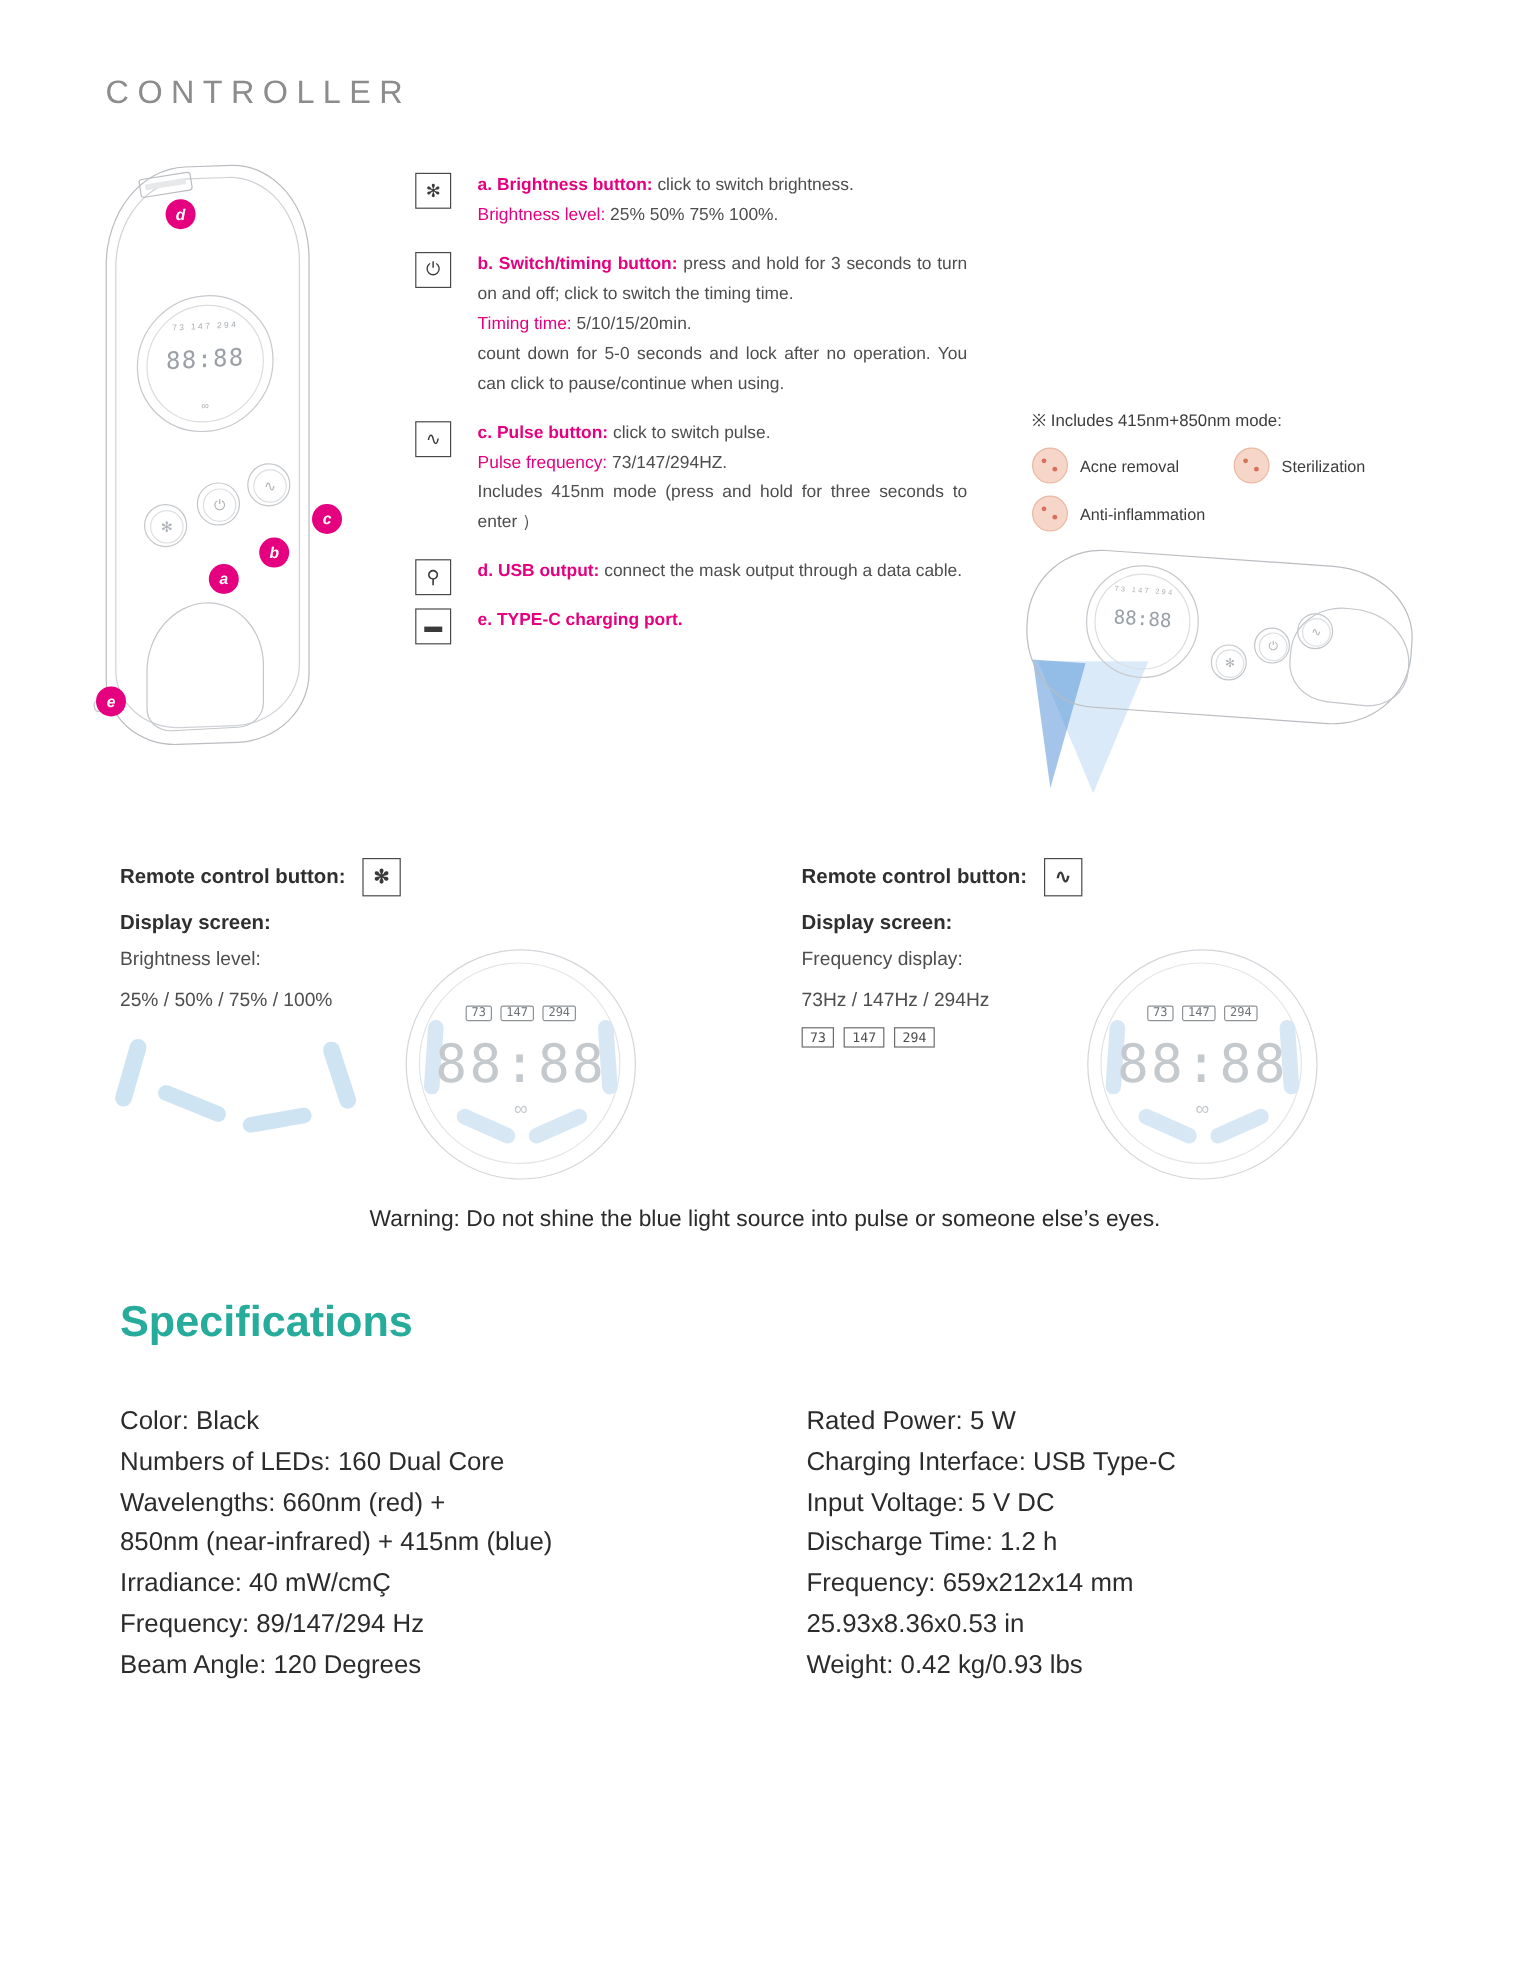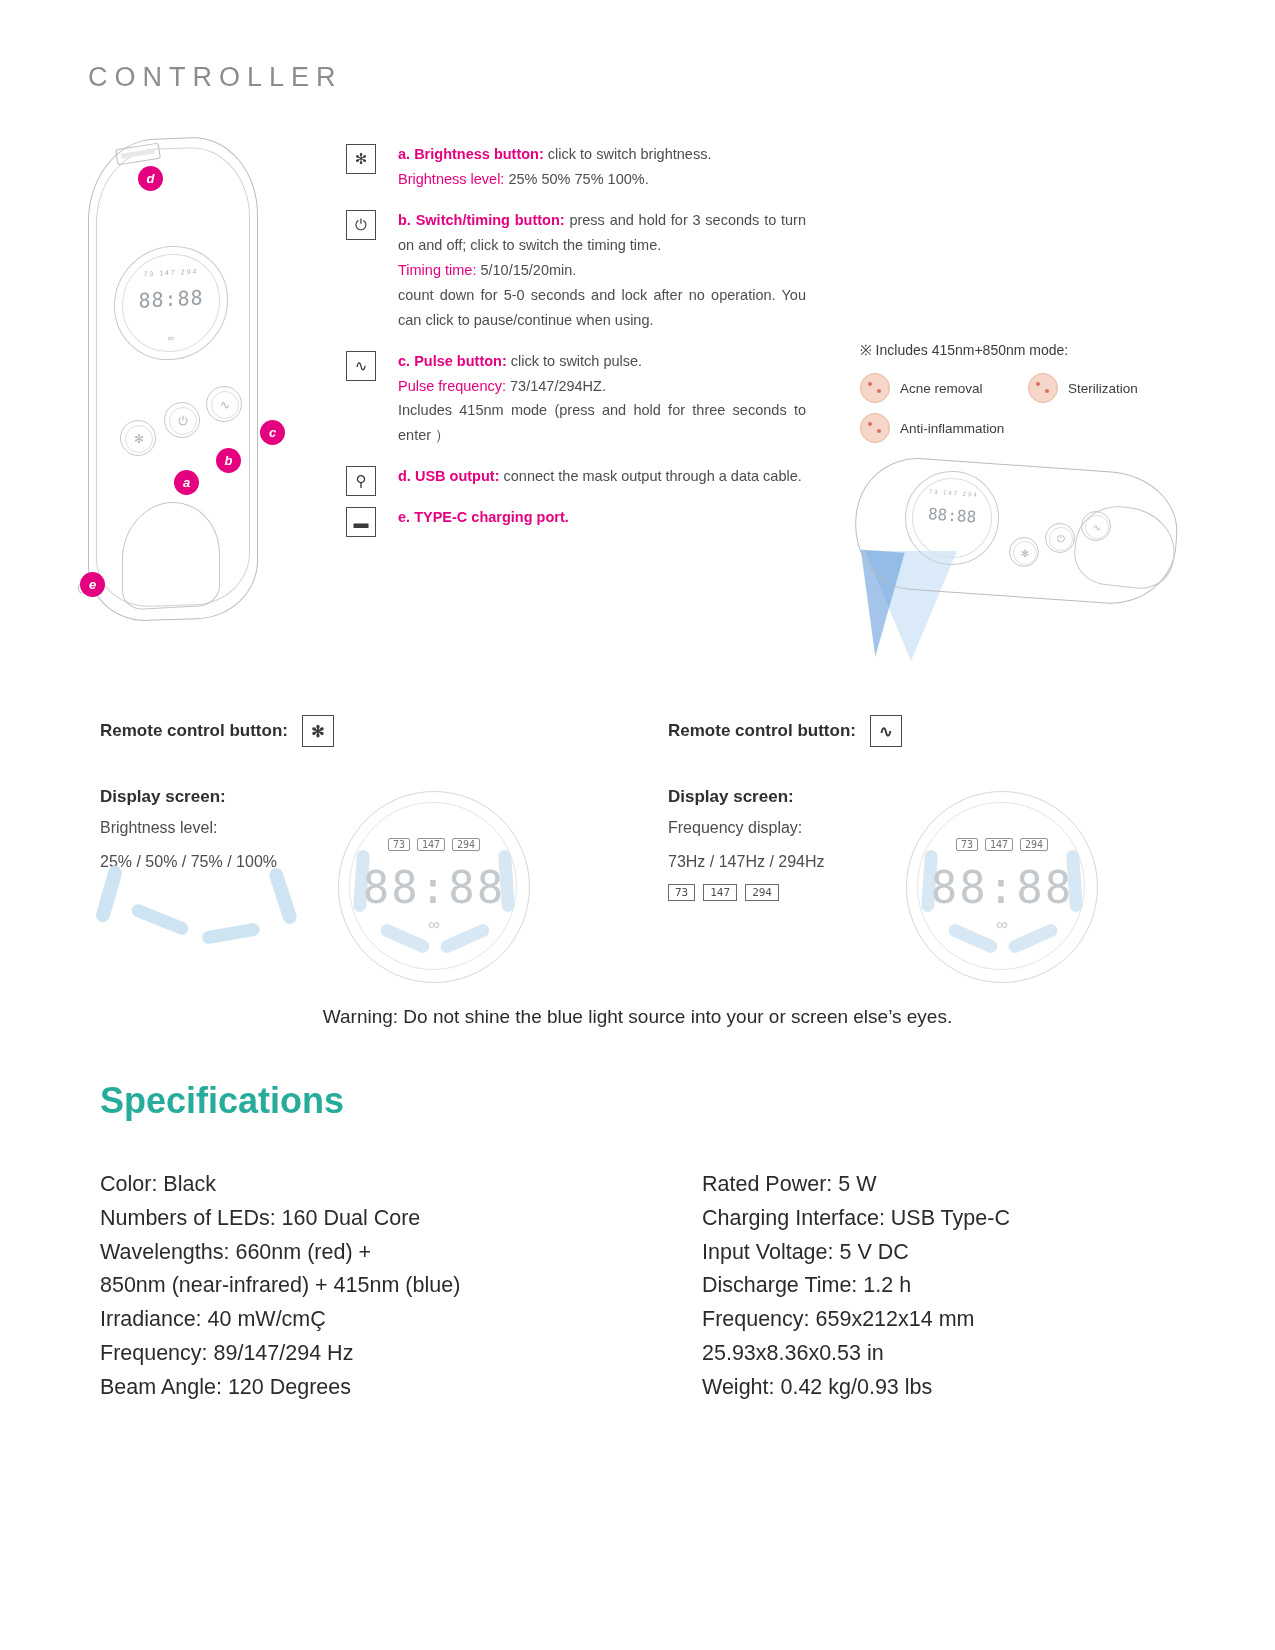--- a/index.html
+++ b/index.html
@@ -375,21 +375,21 @@
     font-weight: bold;
     color: #2f2f2f;
   }
   .rc-head-icon {
     width: 30px; height: 30px;
     border: 1.4px solid #4a4a4a;
     display: flex; align-items: center; justify-content: center;
     font-size: 16px; color: #3a3a3a;
   }
   .rc-sub {
-    margin-top: 40px;
+    margin-top: 12px;
     font-size: 17px;
     font-weight: bold;
     color: #2f2f2f;
   }
   .rc-line {
     margin-top: 8px;
     font-size: 16px;
     color: #4d4d4d;
     line-height: 1.6;
   }
@@ -503,21 +503,21 @@
     color: #27ab9b;
   }
   .spec-col {
     position: absolute;
     top: 1168px;
     font-size: 21.5px;
     line-height: 1.57;
     color: #2b2b2b;
   }
   .spec-col-left { left: 100px; width: 530px; }
-  .spec-col-right { left: 702px; width: 520px; }
+  .spec-col-right { left: 672px; width: 520px; }
 </style>
 </head>
 <body>
 
 <div class="page-title">CONTROLLER</div>
 
 <div class="device-wrap">
   <div class="device-body"></div>
   <div class="device-inner"></div>
   <div class="usb-port"></div>
@@ -692,21 +692,21 @@
     <div class="bs-tags">
       <span class="bs-tag">73</span>
       <span class="bs-tag">147</span>
       <span class="bs-tag">294</span>
     </div>
     <div class="bs-digits">88:88</div>
     <div class="bs-inf">∞</div>
   </div>
 </div>
 
-<div class="warning">Warning: Do not shine the blue light source into your or screen else’s eyes.</div>
+<div class="warning">Warning: Do not shine the blue light source into pulse or someone else’s eyes.</div>
 
 <div class="spec-title">Specifications</div>
 
 <div class="spec-col spec-col-left">
   <div>Color: Black</div>
   <div>Numbers of LEDs: 160 Dual Core</div>
   <div>Wavelengths: 660nm (red) +</div>
   <div>850nm (near-infrared) + 415nm (blue)</div>
   <div>Irradiance: 40 mW/cmÇ</div>
   <div>Frequency: 89/147/294 Hz</div>

